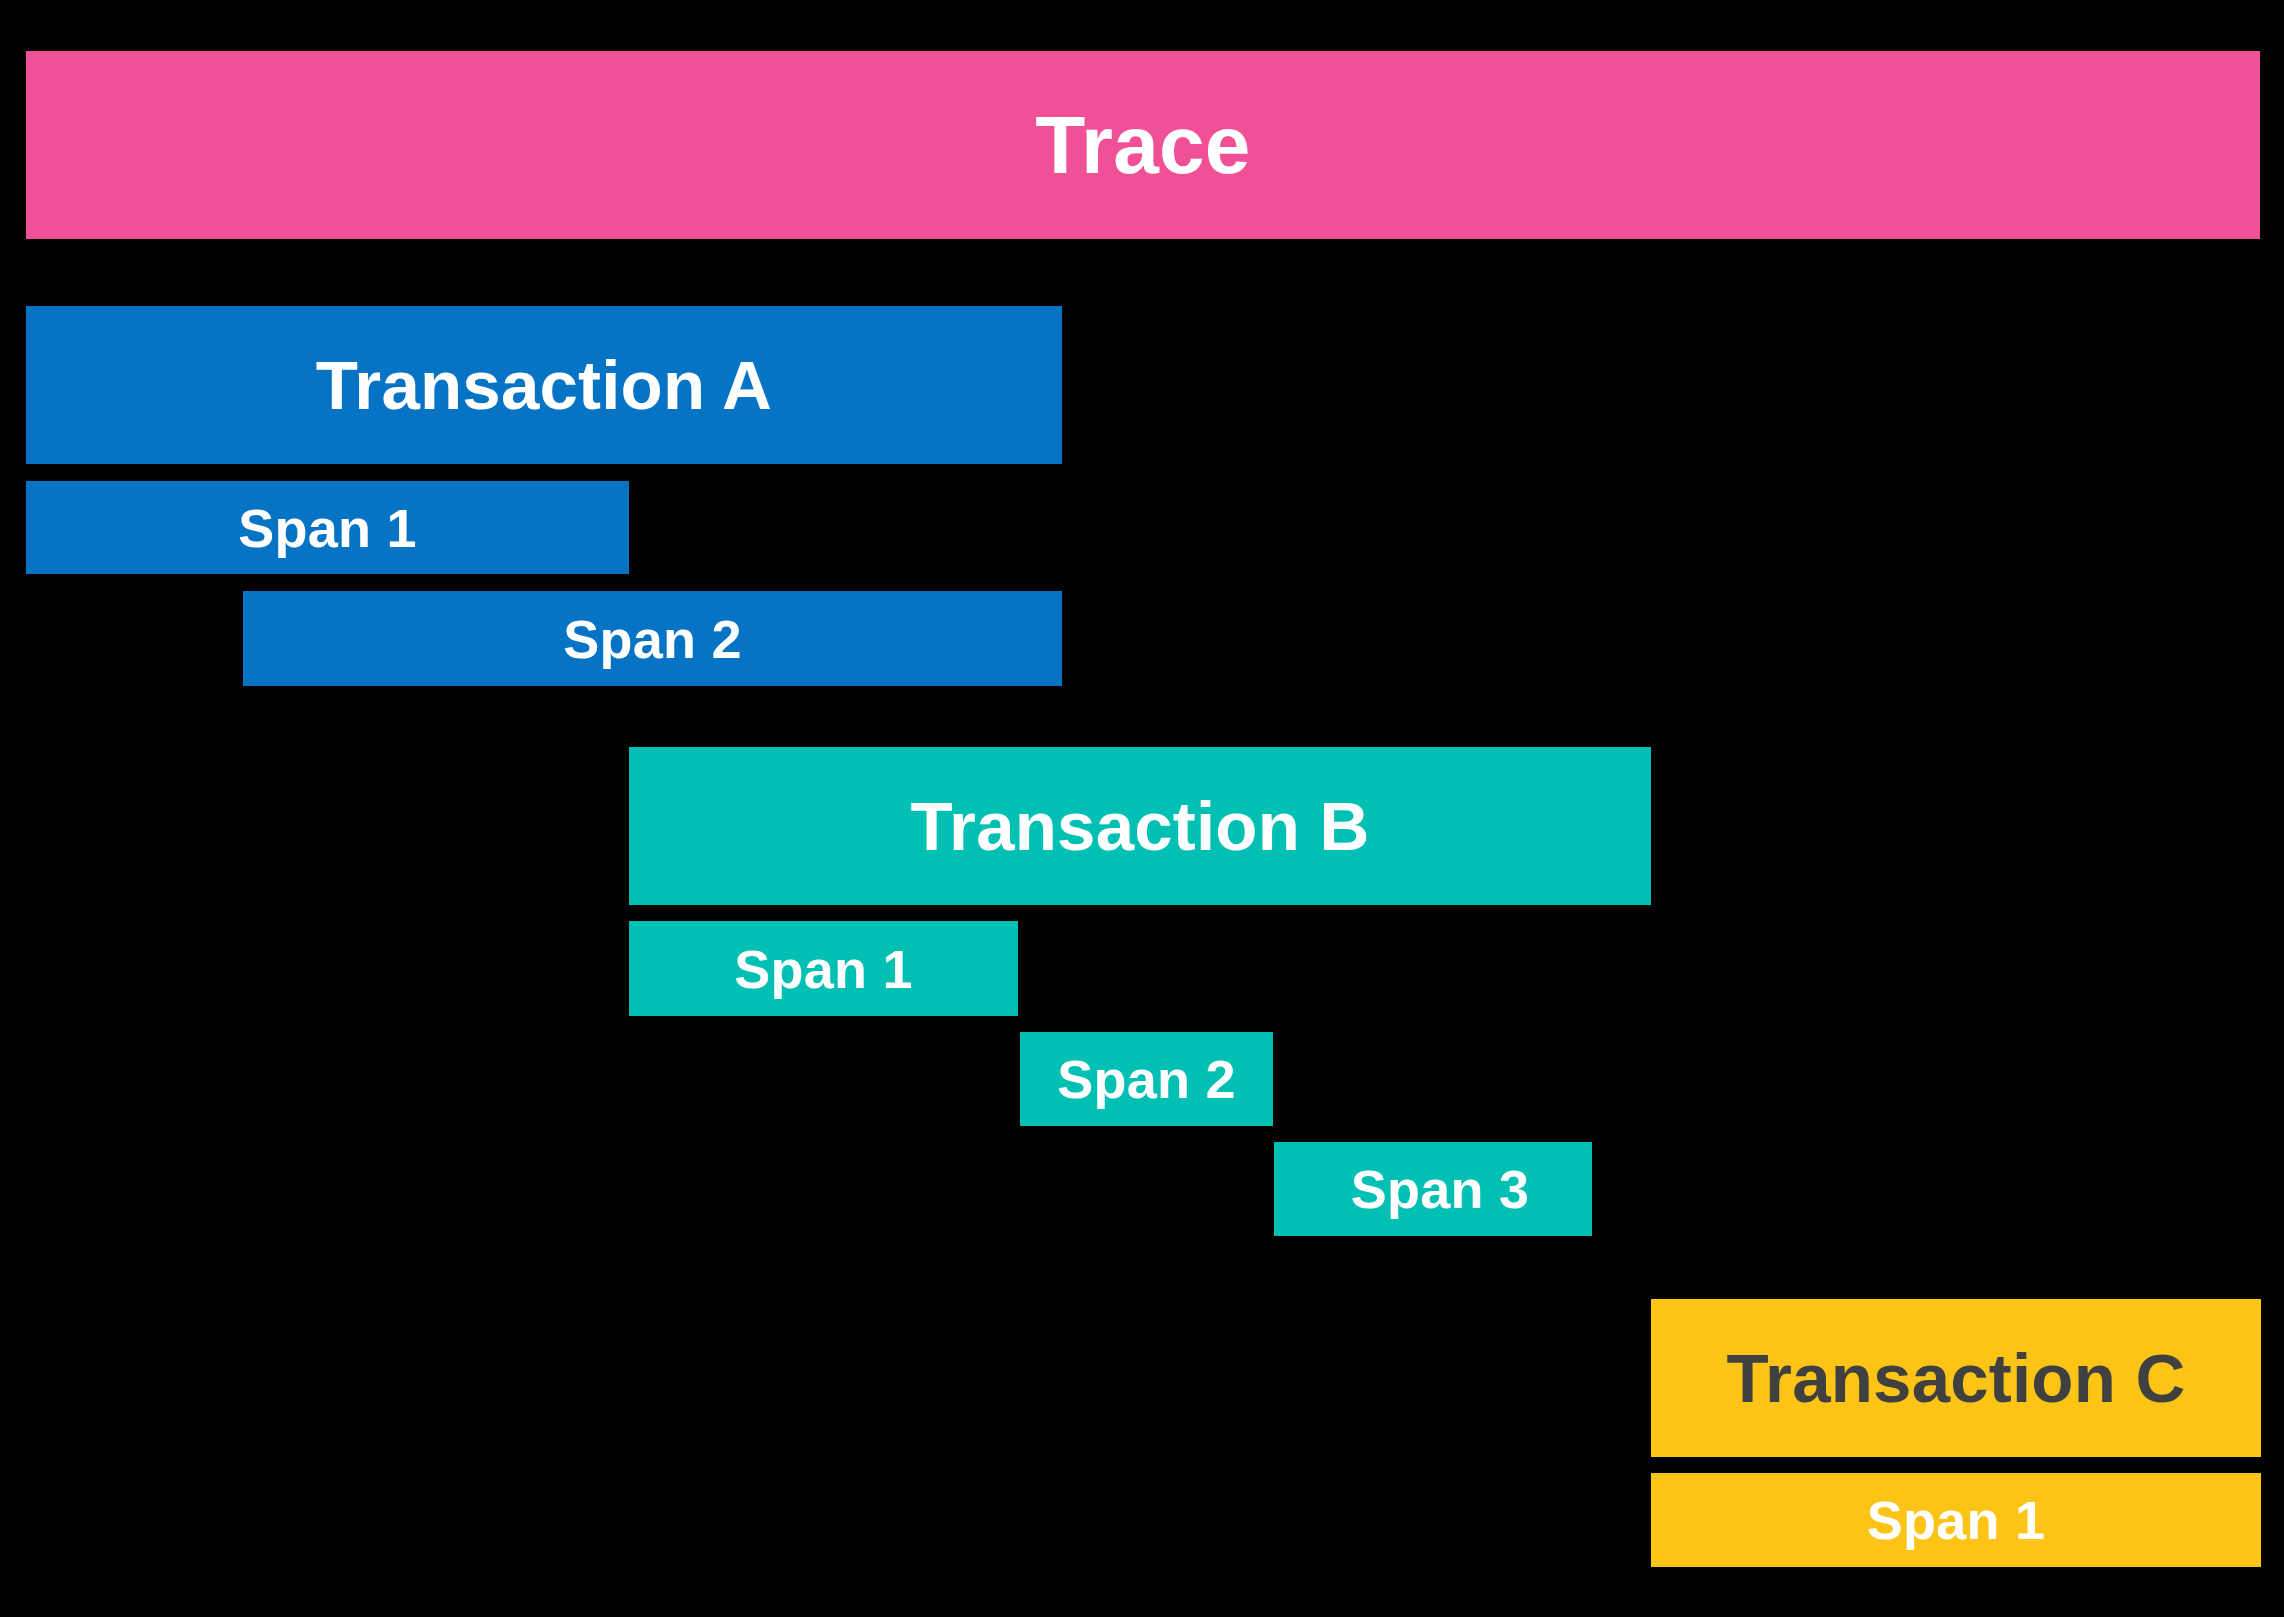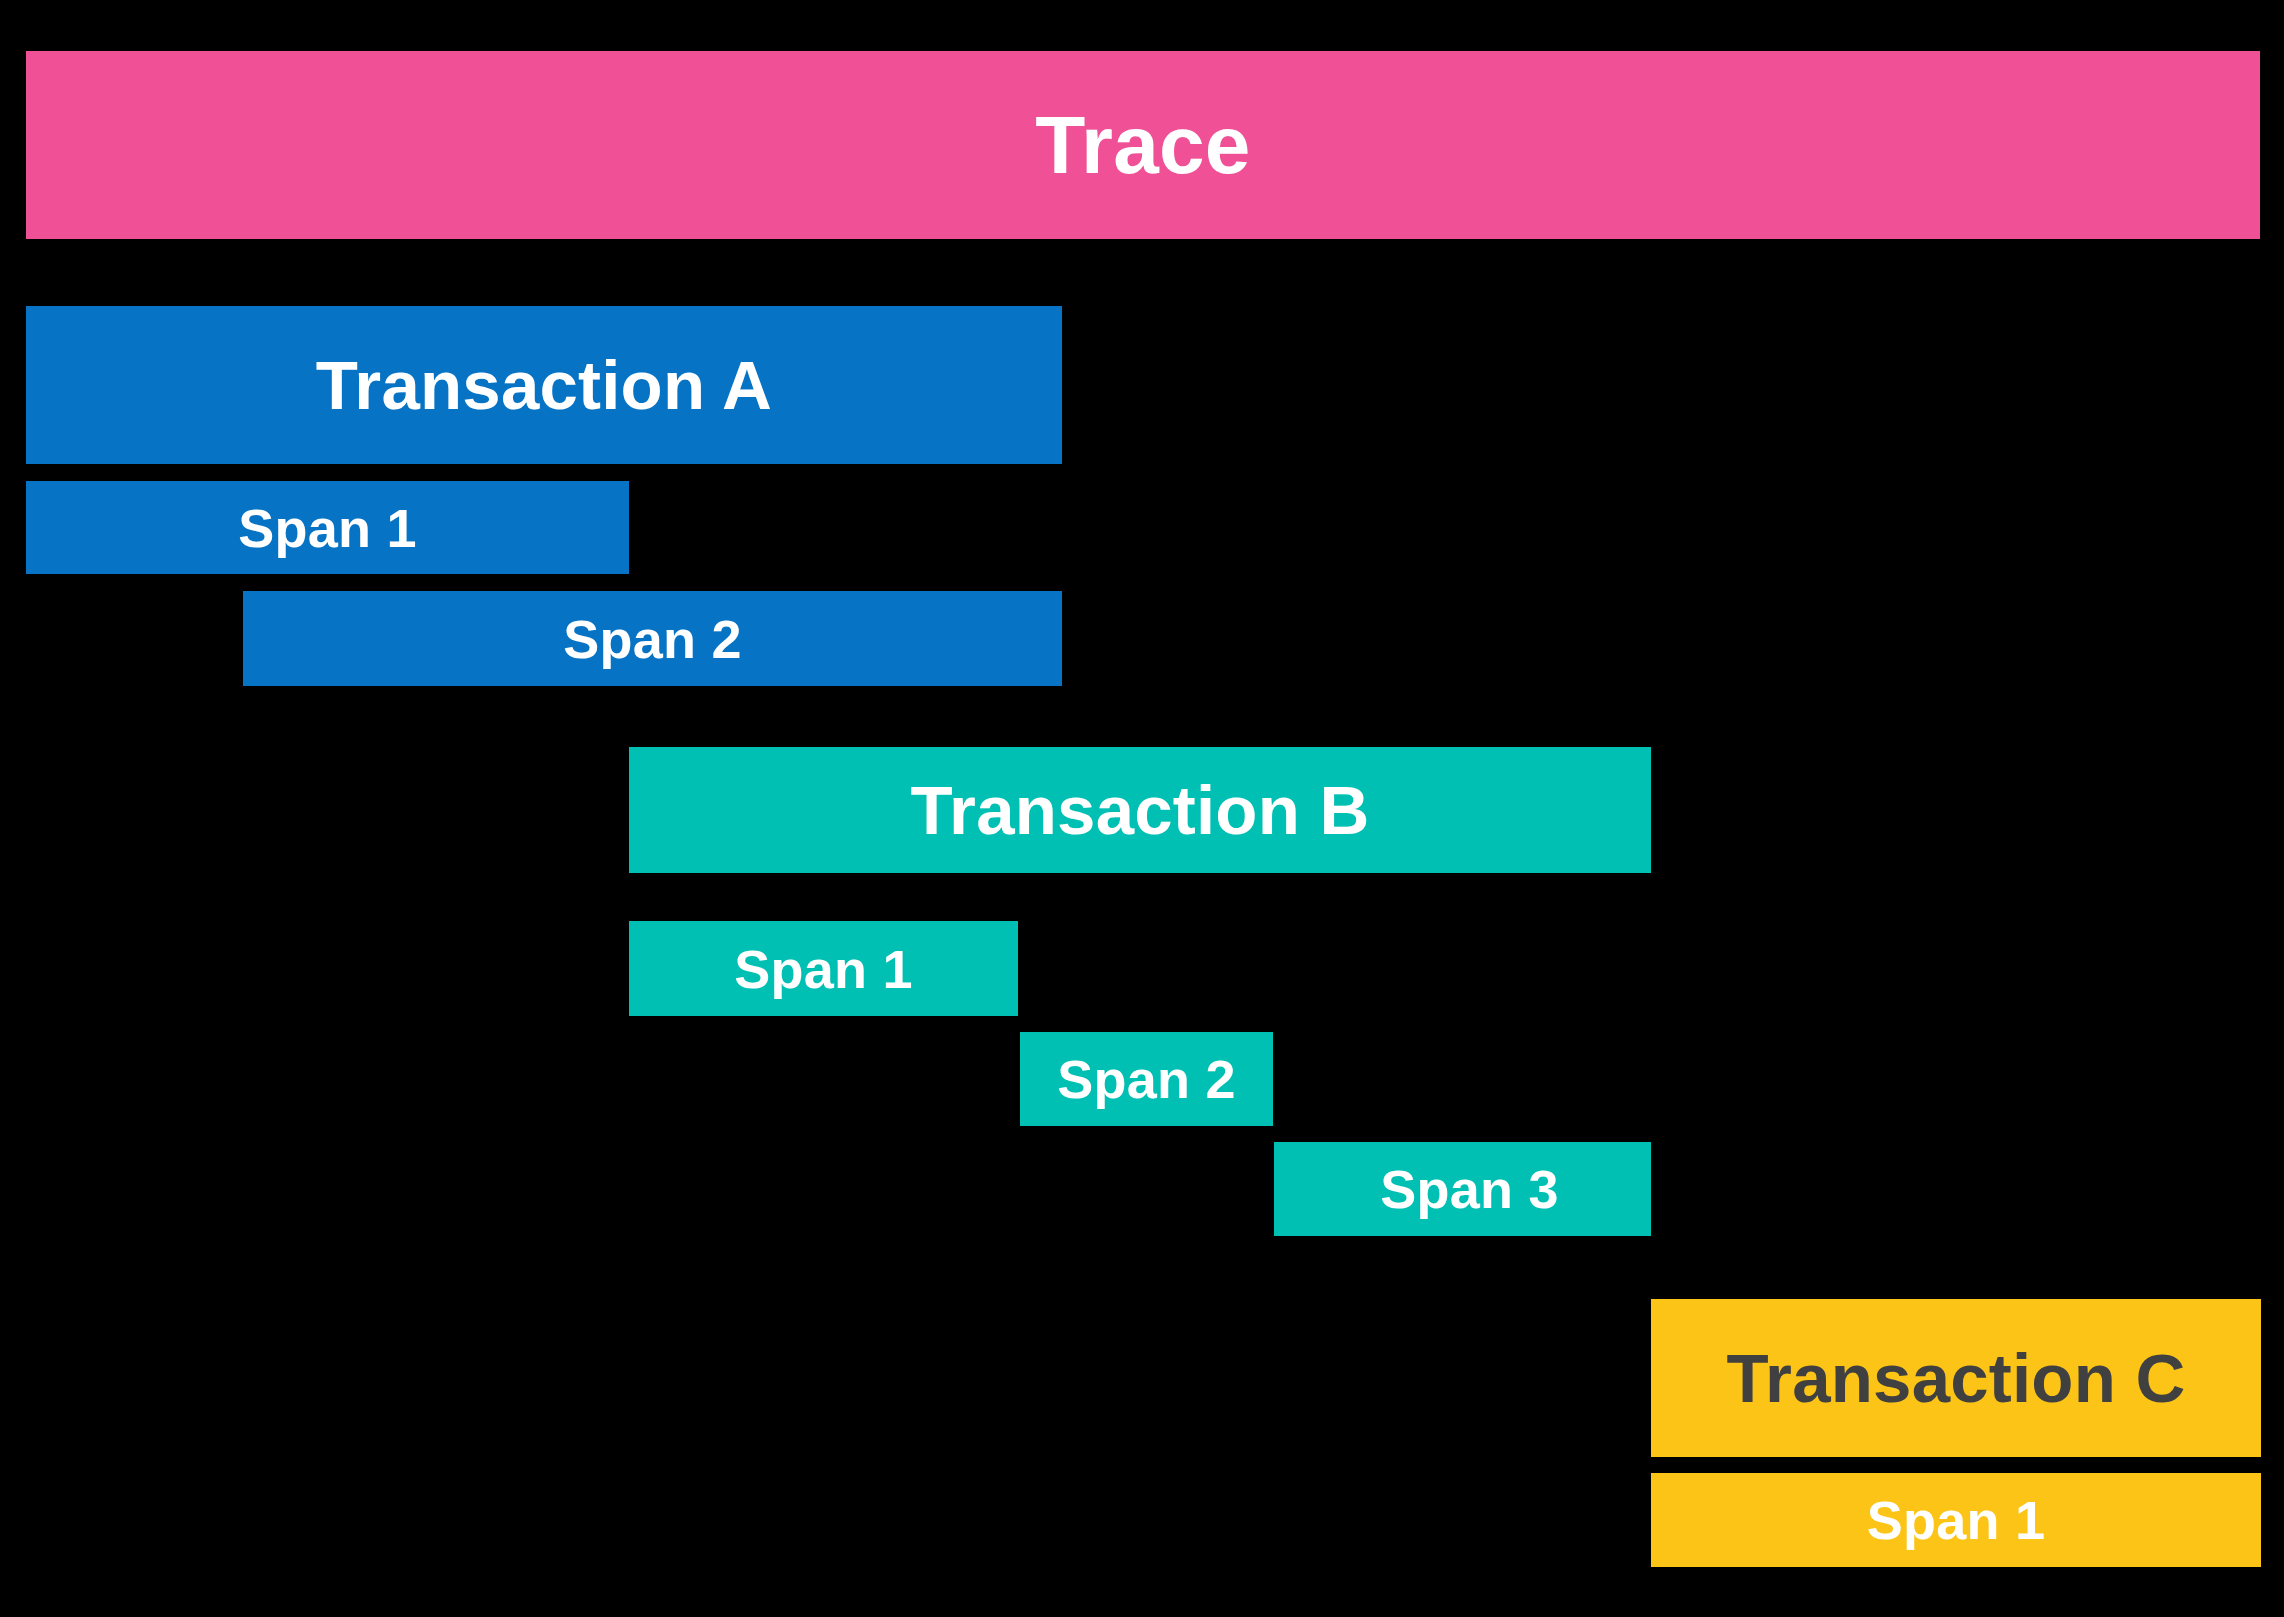--- a/index.html
+++ b/index.html
@@ -48,30 +48,30 @@
     </div>
     <div class="bar tier-transaction" style="left: 26px; top: 306px; width: 1036px; height: 158px; background: rgb(6, 115, 197);">
       <span class="bar-label" style="color: rgb(255, 255, 255);">Transaction A</span>
     </div>
     <div class="bar tier-span" style="left: 26px; top: 481px; width: 603px; height: 93px; background: rgb(6, 115, 197);">
       <span class="bar-label" style="color: rgb(255, 255, 255);">Span 1</span>
     </div>
     <div class="bar tier-span" style="left: 243px; top: 591px; width: 819px; height: 95px; background: rgb(6, 115, 197);">
       <span class="bar-label" style="color: rgb(255, 255, 255);">Span 2</span>
     </div>
-    <div class="bar tier-transaction" style="left: 629px; top: 747px; width: 1022px; height: 126px; background: rgb(0, 191, 179);">
+    <div class="bar tier-transaction" style="left: 629px; top: 747px; width: 1022px; height: 158px; background: rgb(0, 191, 179);">
       <span class="bar-label" style="color: rgb(255, 255, 255);">Transaction B</span>
     </div>
     <div class="bar tier-span" style="left: 629px; top: 921px; width: 389px; height: 95px; background: rgb(0, 191, 179);">
       <span class="bar-label" style="color: rgb(255, 255, 255);">Span 1</span>
     </div>
     <div class="bar tier-span" style="left: 1020px; top: 1032px; width: 253px; height: 94px; background: rgb(0, 191, 179);">
       <span class="bar-label" style="color: rgb(255, 255, 255);">Span 2</span>
     </div>
-    <div class="bar tier-span" style="left: 1274px; top: 1142px; width: 377px; height: 94px; background: rgb(0, 191, 179); padding-left: 14px;">
+    <div class="bar tier-span" style="left: 1274px; top: 1142px; width: 318px; height: 94px; background: rgb(0, 191, 179); padding-left: 14px;">
       <span class="bar-label" style="color: rgb(255, 255, 255);">Span 3</span>
     </div>
     <div class="bar tier-transaction" style="left: 1651px; top: 1299px; width: 610px; height: 158px; background: rgb(252, 196, 23);">
       <span class="bar-label" style="color: #404040;">Transaction C</span>
     </div>
     <div class="bar tier-span" style="left: 1651px; top: 1473px; width: 610px; height: 94px; background: rgb(252, 196, 23);">
       <span class="bar-label" style="color: rgb(255, 255, 255);">Span 1</span>
     </div>
   </div>
 

